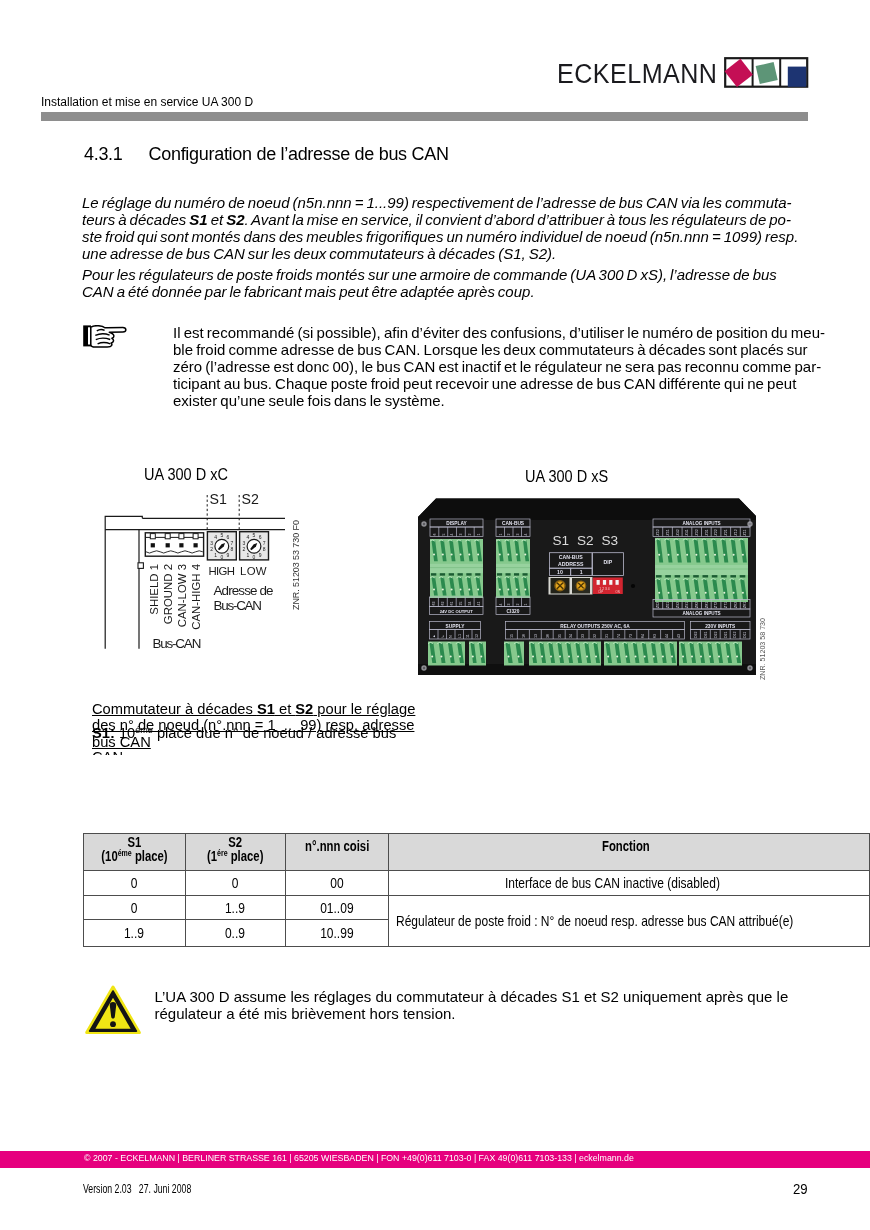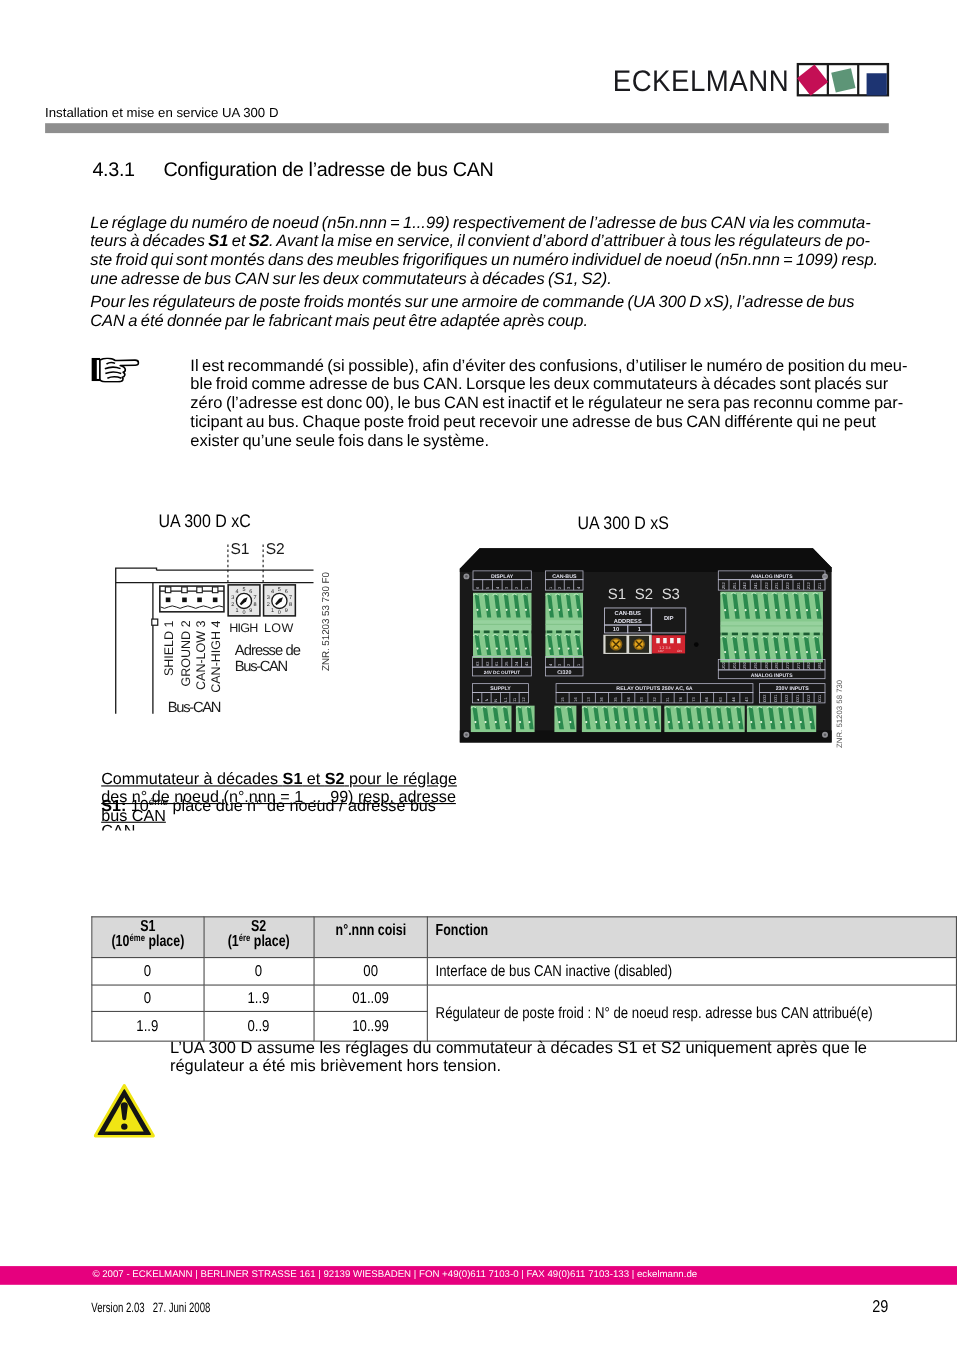--- a/index.html
+++ b/index.html
@@ -2,21 +2,21 @@
 <html><head>
 <meta charset="utf-8">
 <style>
 html,body{margin:0;padding:0;}
 body{width:870px;height:1230px;position:relative;background:#fff;overflow:hidden;
   font-family:"Liberation Sans",sans-serif;color:#000;}
 .abs{position:absolute;}
 .body15{font-size:15px;line-height:17.1px;white-space:nowrap;}
 sup{font-size:9px;vertical-align:baseline;position:relative;top:-5px;}
 table{border-collapse:collapse;}
-td{border:1px solid #4d4d4d;padding:0;vertical-align:middle;font-size:14.3px;}
+td{border:1px solid #4d4d4d;padding:0;vertical-align:middle;font-size:14.3px;text-align:center;}
 td.hc,td.hl{font-weight:bold;font-size:14.5px;vertical-align:top;padding-top:2.2px;line-height:13.9px;}
 td.hc{text-align:center;}
 td.hl{padding-left:7px;}
 td.cc{text-align:center;}
 td.cl{padding-left:7px;margin-top:44px;}
 td .in{display:inline-block;transform:scaleX(0.84);transform-origin:center;white-space:nowrap;}
 td.hc .in{transform:scaleX(0.78);}
 td.hl .in{transform:scaleX(0.78);transform-origin:left;}
 td.cl .in{transform-origin:left;}
 </style>
@@ -643,21 +643,21 @@
     </table>
 </div>
 
 <svg class="abs" style="left:85px;top:985px" width="56" height="50" viewBox="0 0 56 50">
   <path d="M28,2 L54.3,47.6 L1.7,47.6 Z" fill="#f0e514" stroke="#f0e514" stroke-width="3" stroke-linejoin="round"></path>
   <path d="M28,6 L51.4,46.1 L4.6,46.1 Z" fill="#141414" stroke="#141414" stroke-width="1.6" stroke-linejoin="round"></path>
   <path d="M28,12.8 L45.6,43.7 L10.4,43.7 Z" fill="#f0e514"></path>
   <path d="M28,17 c2.3,0 3.4,1.4 3.2,3.4 l-1.35,11 c-0.16,1.35 -0.8,2.05 -1.85,2.05 c-1.05,0 -1.69,-0.7 -1.85,-2.05 l-1.35,-11 c-0.2,-2 0.9,-3.4 3.2,-3.4 z" fill="#141414"></path>
   <circle cx="28" cy="39.2" r="2.9" fill="#141414"></circle>
 </svg>
-<div class="abs body15" style="left:154.5px;top:944px;width:660px;">
+<div class="abs body15" style="left:154.5px;top:988px;width:660px;">
 L’UA 300 D assume les réglages du commutateur à décades S1 et S2 uniquement après que le<br>
 régulateur a été mis brièvement hors tension.
 </div>
 
 <div class="abs" style="left:0;top:1150.5px;width:870px;height:17px;background:#e6007e;"></div>
-<div class="abs" style="left:84px;top:1152.8px;font-size:8.8px;color:#fff;">© 2007 - ECKELMANN | BERLINER STRASSE 161 | 92139 WIESBADEN | FON +49(0)611 7103-0 | FAX 49(0)611 7103-133 | eckelmann.de</div>
+<div class="abs" style="left:84px;top:1152.8px;font-size:8.8px;color:#fff;">© 2007 - ECKELMANN | BERLINER STRASSE 161 | 65205 WIESBADEN | FON +49(0)611 7103-0 | FAX 49(0)611 7103-133 | eckelmann.de</div>
 <div class="abs" style="left:83px;top:1181.5px;font-size:12.3px;transform:scaleX(0.71);transform-origin:left top;">Version 2.03&nbsp;&nbsp;&nbsp;27. Juni 2008</div>
 <div class="abs" style="left:793px;top:1180px;font-size:15.5px;transform:scaleX(0.85);transform-origin:left top;">29</div>
 
 </body></html>

